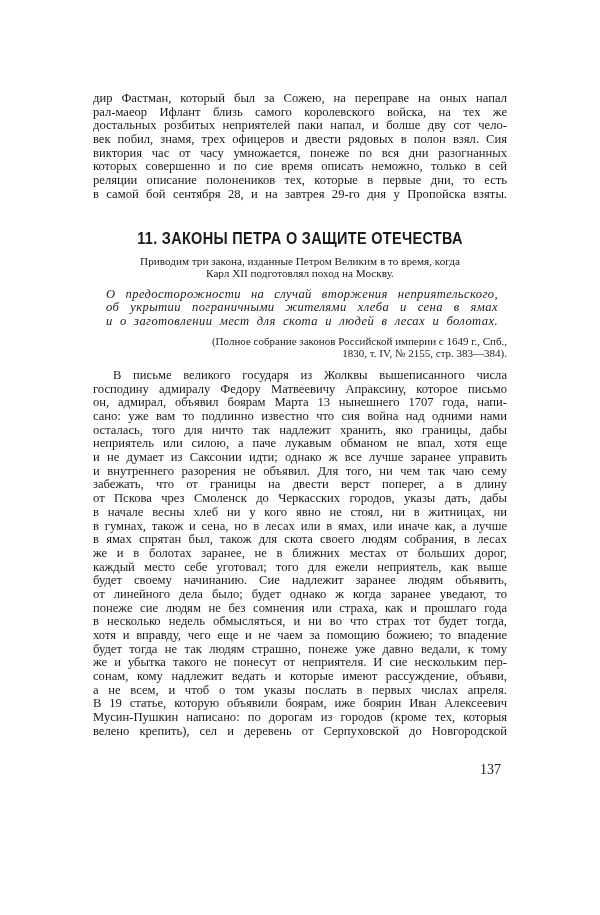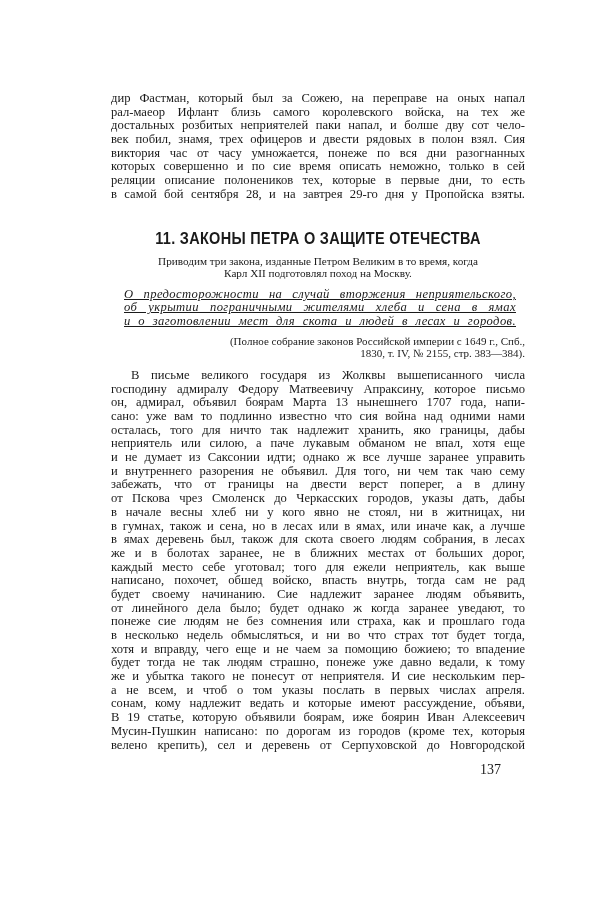--- a/index.html
+++ b/index.html
@@ -13,21 +13,20 @@
       position: relative;
       overflow: hidden;
       color: #1a1a1a;
       font-family: "Liberation Serif", "DejaVu Serif", serif;
     }
     .page {
       position: absolute;
       left: 93px;
       top: 92px;
       width: 414px;
-      margin-left: 18px;
     }
     .line {
       display: block;
       white-space: nowrap;
       text-align: justify;
       text-align-last: justify;
       font-size: 12.6px;
       line-height: 13.7px;
       height: 13.7px;
     }
@@ -57,21 +56,20 @@
     }
     .subtitle {
       margin-top: 8px;
       padding: 0 9px 0 13px;
       font-style: italic;
       font-size: 12.6px;
       line-height: 13.7px;
     }
     .subtitle .line {
       letter-spacing: 0.4px;
-      text-decoration: underline;
     }
     .source {
       margin-top: 6px;
       text-align: right;
       font-size: 11px;
       line-height: 12.6px;
     }
     .source span {
       display: block;
       white-space: nowrap;
@@ -107,53 +105,52 @@
   <div class="heading">11. ЗАКОНЫ ПЕТРА О ЗАЩИТЕ ОТЕЧЕСТВА</div>
 
   <div class="intro">
     <span>Приводим три закона, изданные Петром Великим в то время, когда</span>
     <span>Карл XII подготовлял поход на Москву.</span>
   </div>
 
   <div class="subtitle">
     <span class="line">О предосторожности на случай вторжения неприятельского,</span>
     <span class="line">об укрытии пограничными жителями хлеба и сена в ямах</span>
-    <span class="line">и о заготовлении мест для скота и людей в лесах и городов.</span>
+    <span class="line">и о заготовлении мест для скота и людей в лесах и болотах.</span>
   </div>
 
   <div class="source">
     <span>(Полное собрание законов Российской империи с 1649 г., Спб.,</span>
     <span>1830, т. IV, № 2155, стр. 383—384).</span>
   </div>
 
   <div class="body-text">
     <span class="line indent">В письме великого государя из Жолквы вышеписанного числа</span>
     <span class="line">господину адмиралу Федору Матвеевичу Апраксину, которое письмо</span>
     <span class="line">он, адмирал, объявил боярам Марта 13 нынешнего 1707 года, напи-</span>
     <span class="line">сано: уже вам то подлинно известно что сия война над одними нами</span>
     <span class="line">осталась, того для ничто так надлежит хранить, яко границы, дабы</span>
     <span class="line">неприятель или силою, а паче лукавым обманом не впал, хотя еще</span>
     <span class="line">и не думает из Саксонии идти; однако ж все лучше заранее управить</span>
     <span class="line">и внутреннего разорения не объявил. Для того, ни чем так чаю сему</span>
     <span class="line">забежать, что от границы на двести верст поперег, а в длину</span>
     <span class="line">от Пскова чрез Смоленск до Черкасских городов, указы дать, дабы</span>
     <span class="line">в начале весны хлеб ни у кого явно не стоял, ни в житницах, ни</span>
     <span class="line">в гумнах, також и сена, но в лесах или в ямах, или иначе как, а лучше</span>
-    <span class="line">в ямах деревень был, також для скота своего людям собрания, в лесах</span>
+    <span class="line">в ямах спрятан был, також для скота своего людям собрания, в лесах</span>
     <span class="line">же и в болотах заранее, не в ближних местах от больших дорог,</span>
     <span class="line">каждый место себе уготовал; того для ежели неприятель, как выше</span>
-    <span class="line">написано, похочет, обшед войско, впасть внутрь, тогда сам не рад</span>
     <span class="line">будет своему начинанию. Сие надлежит заранее людям объявить,</span>
     <span class="line">от линейного дела было; будет однако ж когда заранее уведают, то</span>
     <span class="line">понеже сие людям не без сомнения или страха, как и прошлаго года</span>
     <span class="line">в несколько недель обмысляться, и ни во что страх тот будет тогда,</span>
     <span class="line">хотя и вправду, чего еще и не чаем за помощию божиею; то впадение</span>
     <span class="line">будет тогда не так людям страшно, понеже уже давно ведали, к тому</span>
     <span class="line">же и убытка такого не понесут от неприятеля. И сие нескольким пер-</span>
+    <span class="line">сонам, кому надлежит ведать и которые имеют рассуждение, объяви,</span>
     <span class="line">а не всем, и чтоб о том указы послать в первых числах апреля.</span>
-    <span class="line">сонам, кому надлежит ведать и которые имеют рассуждение, объяви,</span>
     <span class="line">В 19 статье, которую объявили боярам, иже боярин Иван Алексеевич</span>
     <span class="line">Мусин-Пушкин написано: по дорогам из городов (кроме тех, которыя</span>
     <span class="line">велено крепить), сел и деревень от Серпуховской до Новгородской</span>
   </div>
 </div>
 
 <div class="page-number">137</div>
 
 </body></html>

